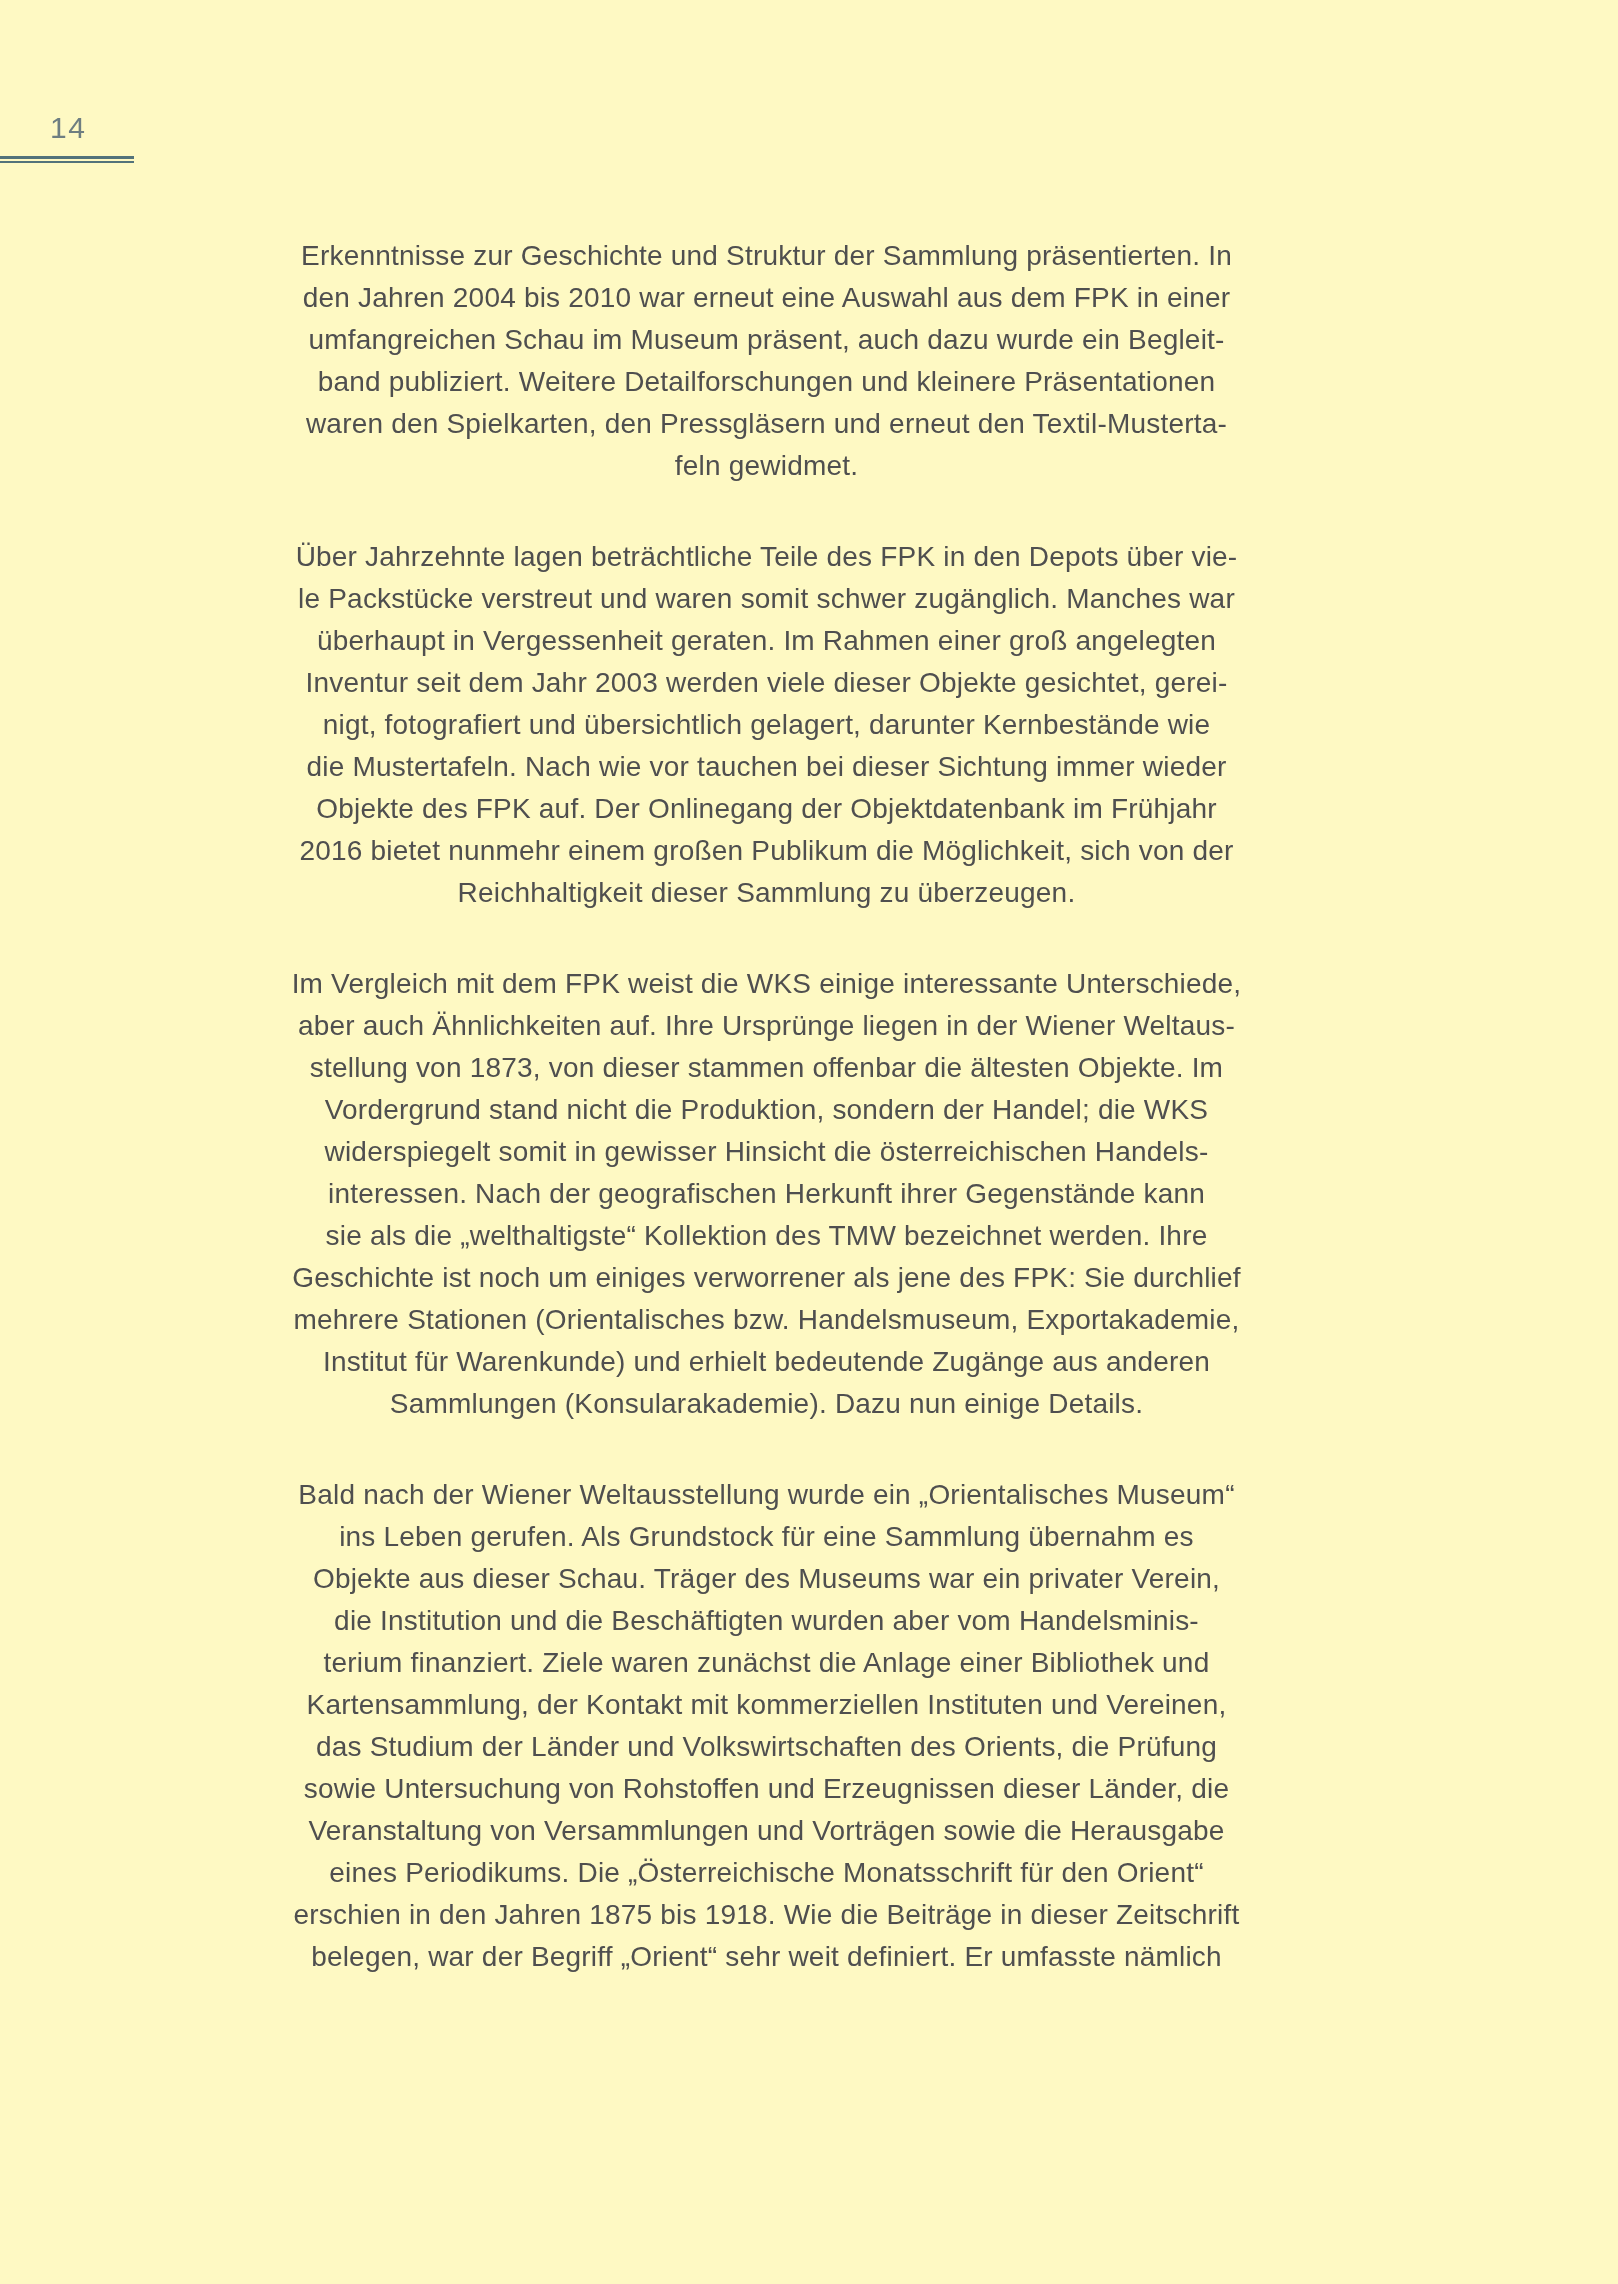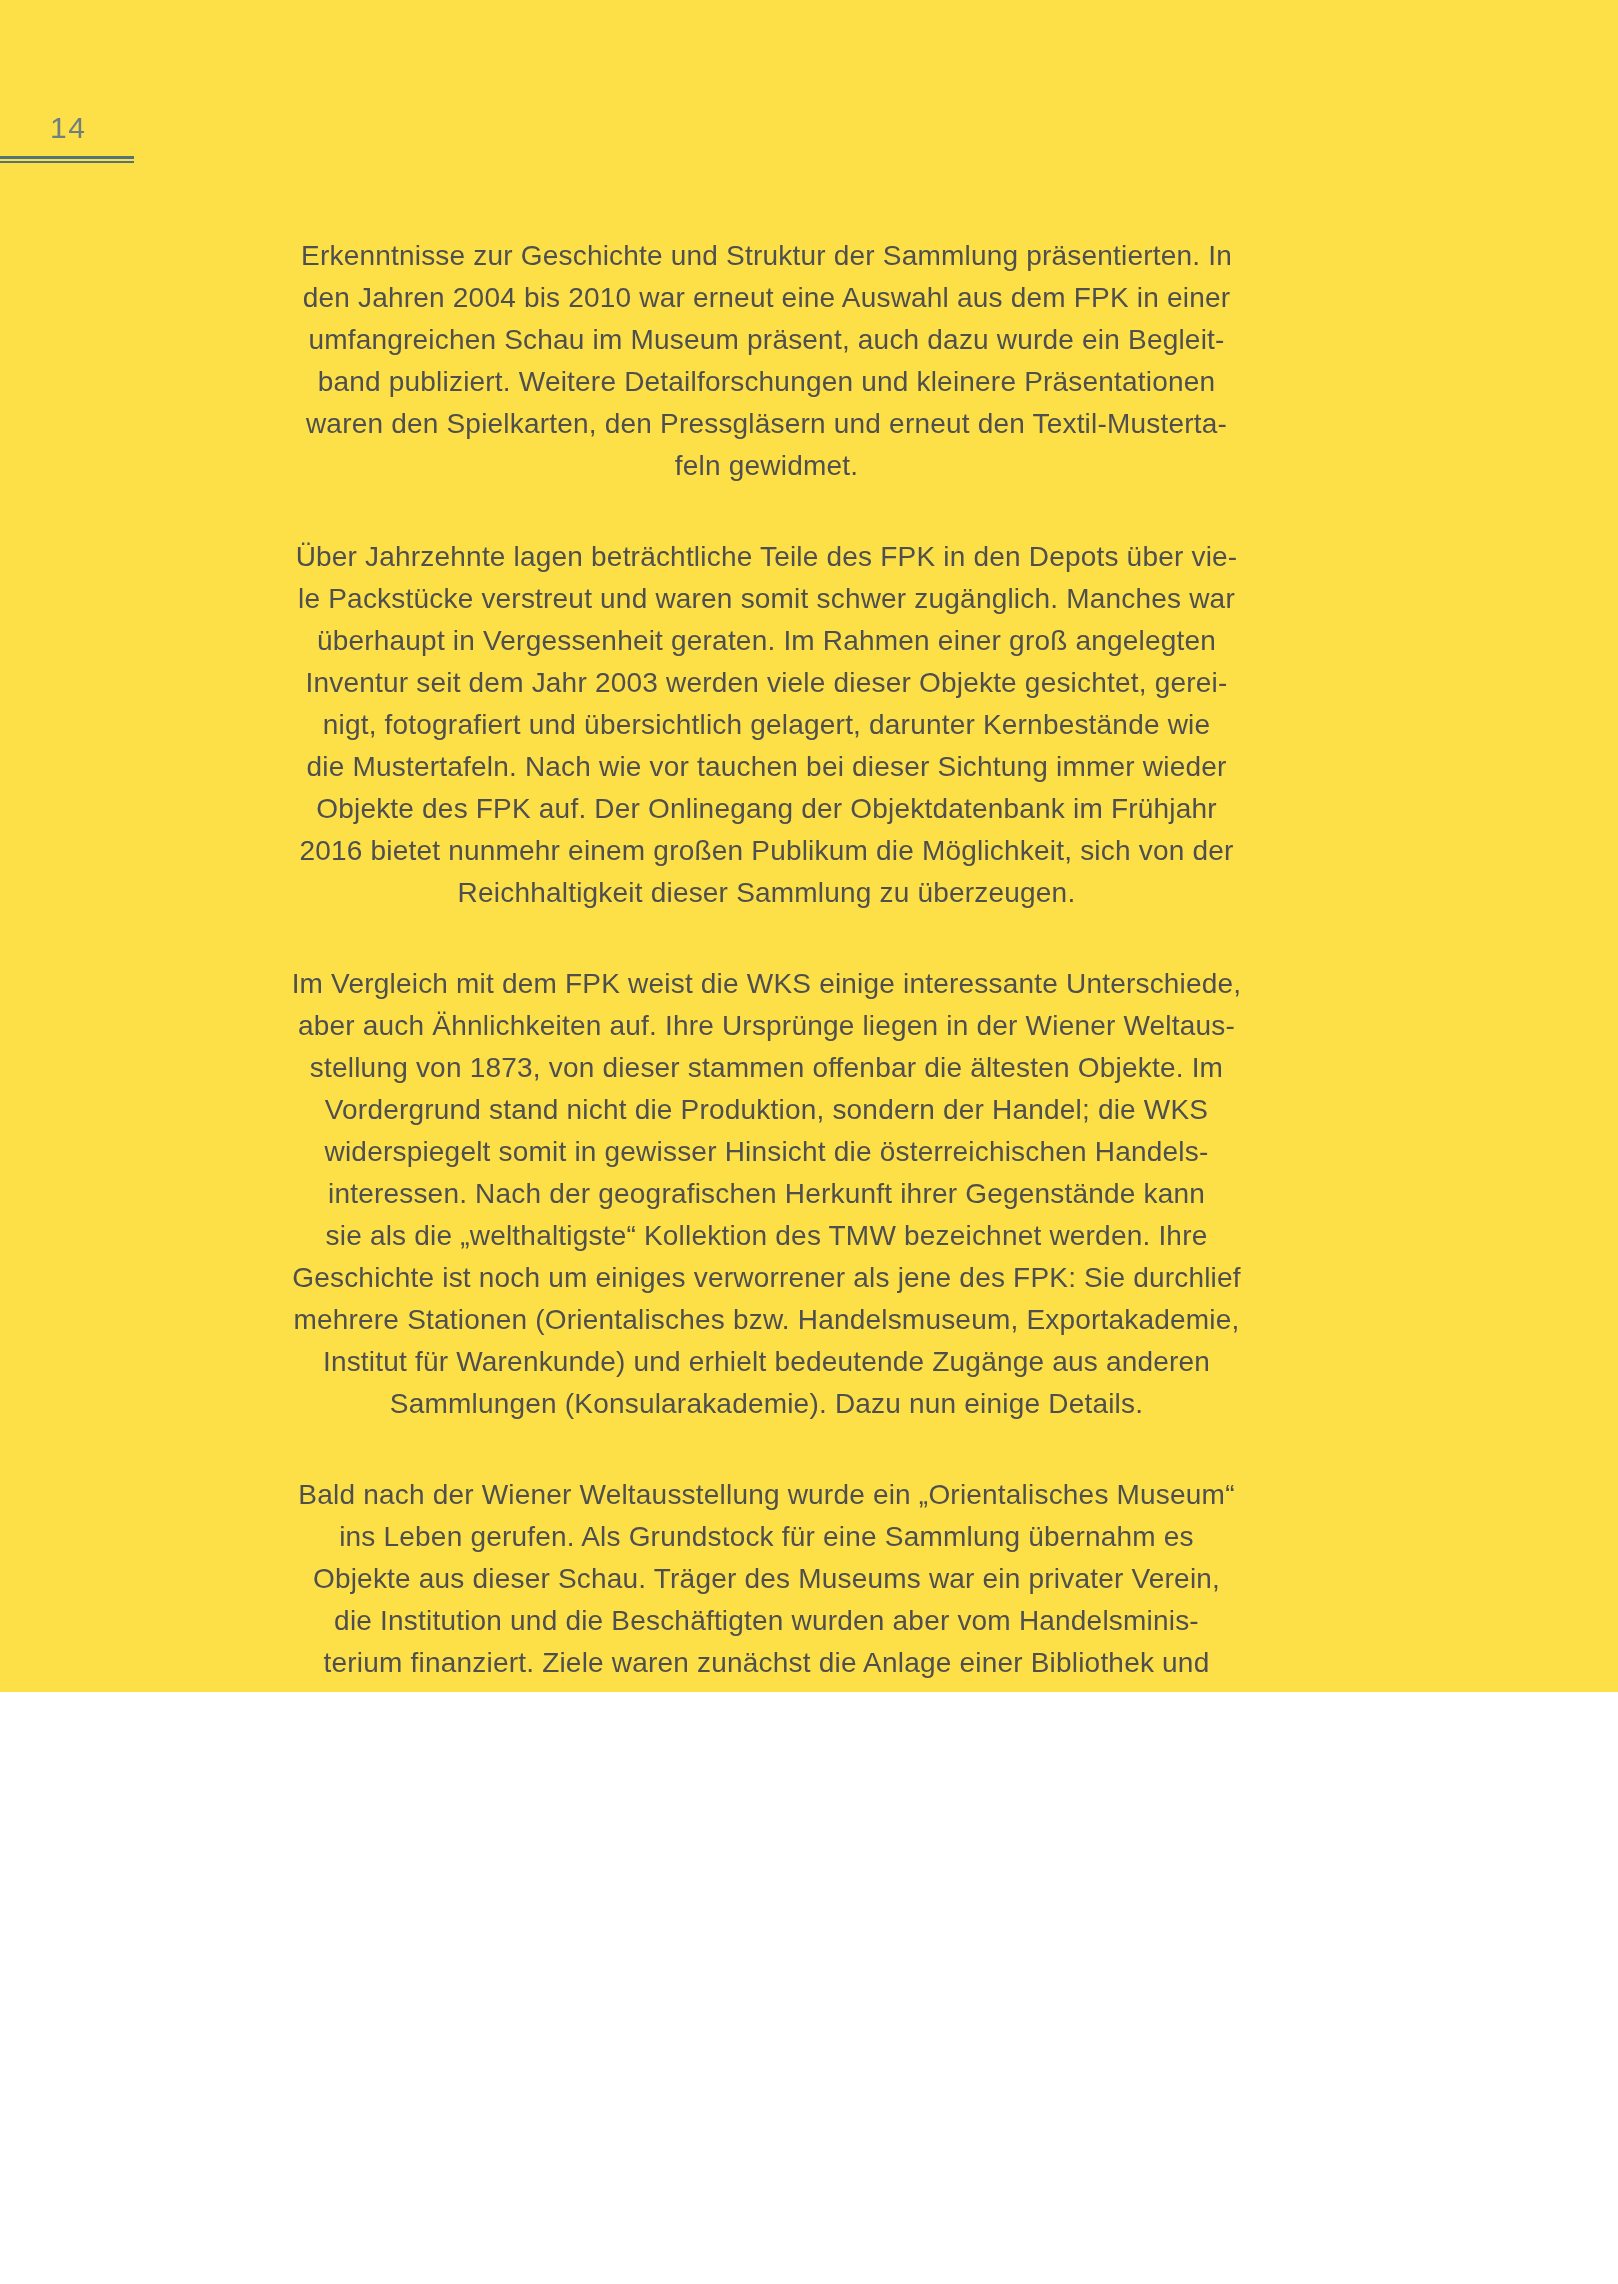--- a/index.html
+++ b/index.html
@@ -3,22 +3,22 @@
 <meta charset="utf-8">
 <style>
   html, body {
     margin: 0;
     padding: 0;
     background: #ffffff;
   }
   .page {
     position: relative;
     width: 1618px;
-    height: 1692px;
-    background: #fde047;
+    height: 2284px;
+    background: #fef9c3;
     overflow: hidden;
     font-family: "Liberation Sans", sans-serif;
   }
   .page-number {
     position: absolute;
     left: 50px;
     top: 113px;
     font-size: 30px;
     line-height: 30px;
     letter-spacing: 1.6px;

